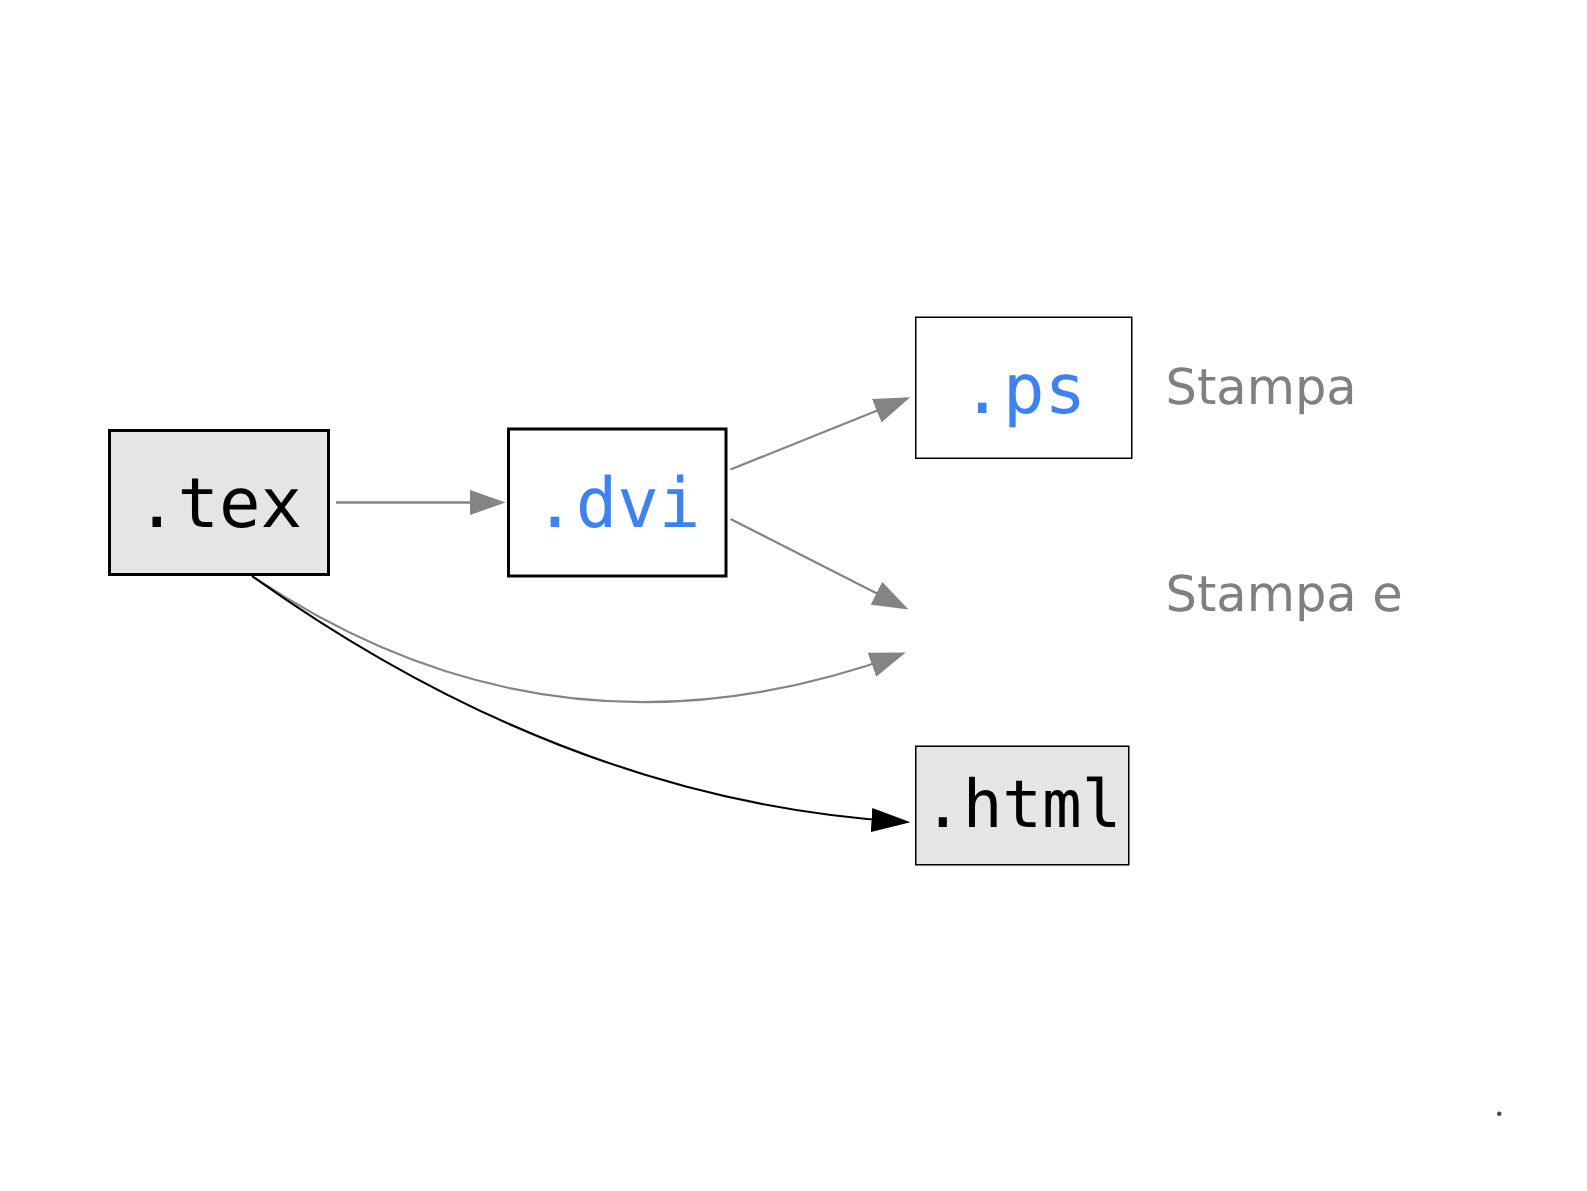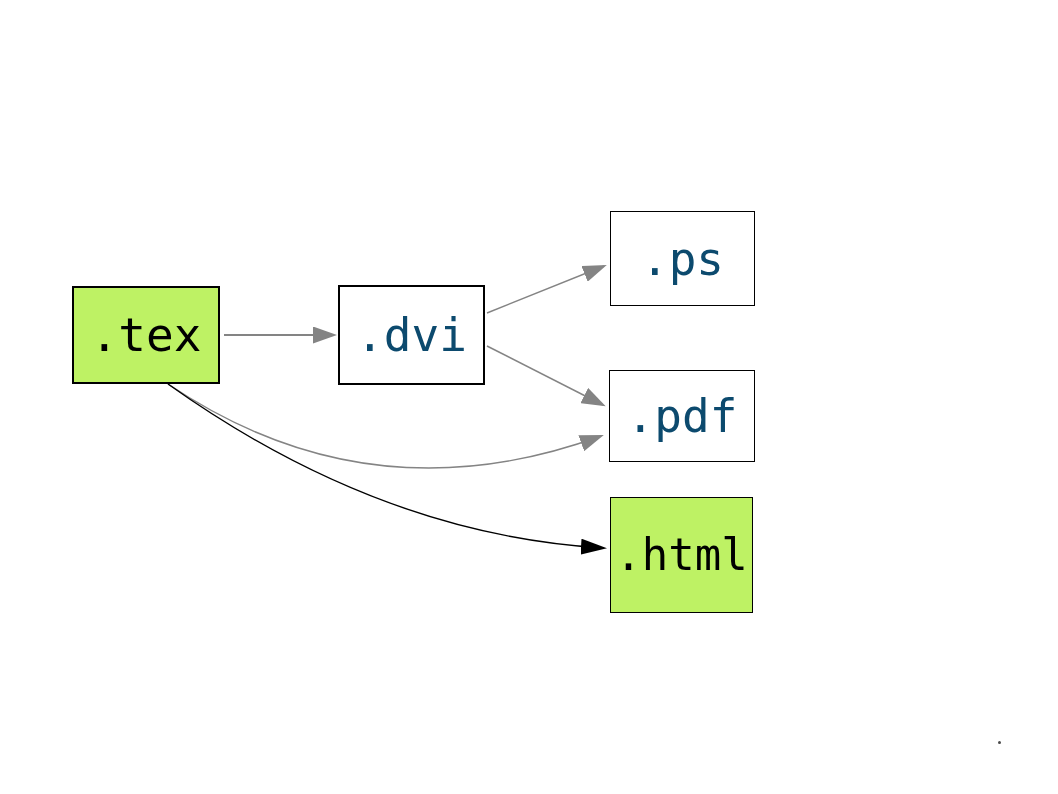--- a/index.html
+++ b/index.html
@@ -30,24 +30,24 @@
     justify-content: center;
     box-sizing: border-box;
     background: #ffffff;
     border: 2px solid #000000;
     white-space: nowrap;
   }
   .node .node-label {
     font-family: "DejaVu Sans Mono", monospace;
     font-size: 46px;
     line-height: 1;
-    color: #0c4a6e;
+    color: #3b82f6;
   }
   .node.highlight {
-    background: #bef264;
+    background: #e5e5e5;
   }
   .node.highlight .node-label {
     color: #000000;
   }
   .node.thin-border {
     border-width: 1.5px;
   }
   #node-html .node-label {
     font-size: 44px;
   }
@@ -95,27 +95,28 @@
   </div>
 
   <div class="node" id="node-dvi" style="left:338px; top:285px; width:147px; height:100px;">
     <span class="node-label">.dvi</span>
   </div>
 
   <div class="node thin-border" id="node-ps" style="left:610px; top:211px; width:145px; height:95px;">
     <span class="node-label">.ps</span>
   </div>
 
-  <div class="node thin-border" id="node-pdf" style="left:609px; top:370px; width:146px; height:92px;">
-    <span class="node-label">.pdf</span>
-  </div>
 
-  <div class="node highlight thin-border" id="node-html" style="left:610px; top:497px; width:143px; height:116px;">
+  <div class="node highlight thin-border" id="node-html" style="left:610px; top:497px; width:143px; height:80px;">
     <span class="node-label">.html</span>
   </div>
 
+  <div class="annotation" style="left:777px; top:239px;">
+    <span>Stampa</span>
+  </div>
 
   <div class="annotation" style="left:777px; top:377px;">
+    <div>Stampa e</div>
   </div>
 
   <div class="stray-dot"></div>
 
 </div>
 
 </body></html>

